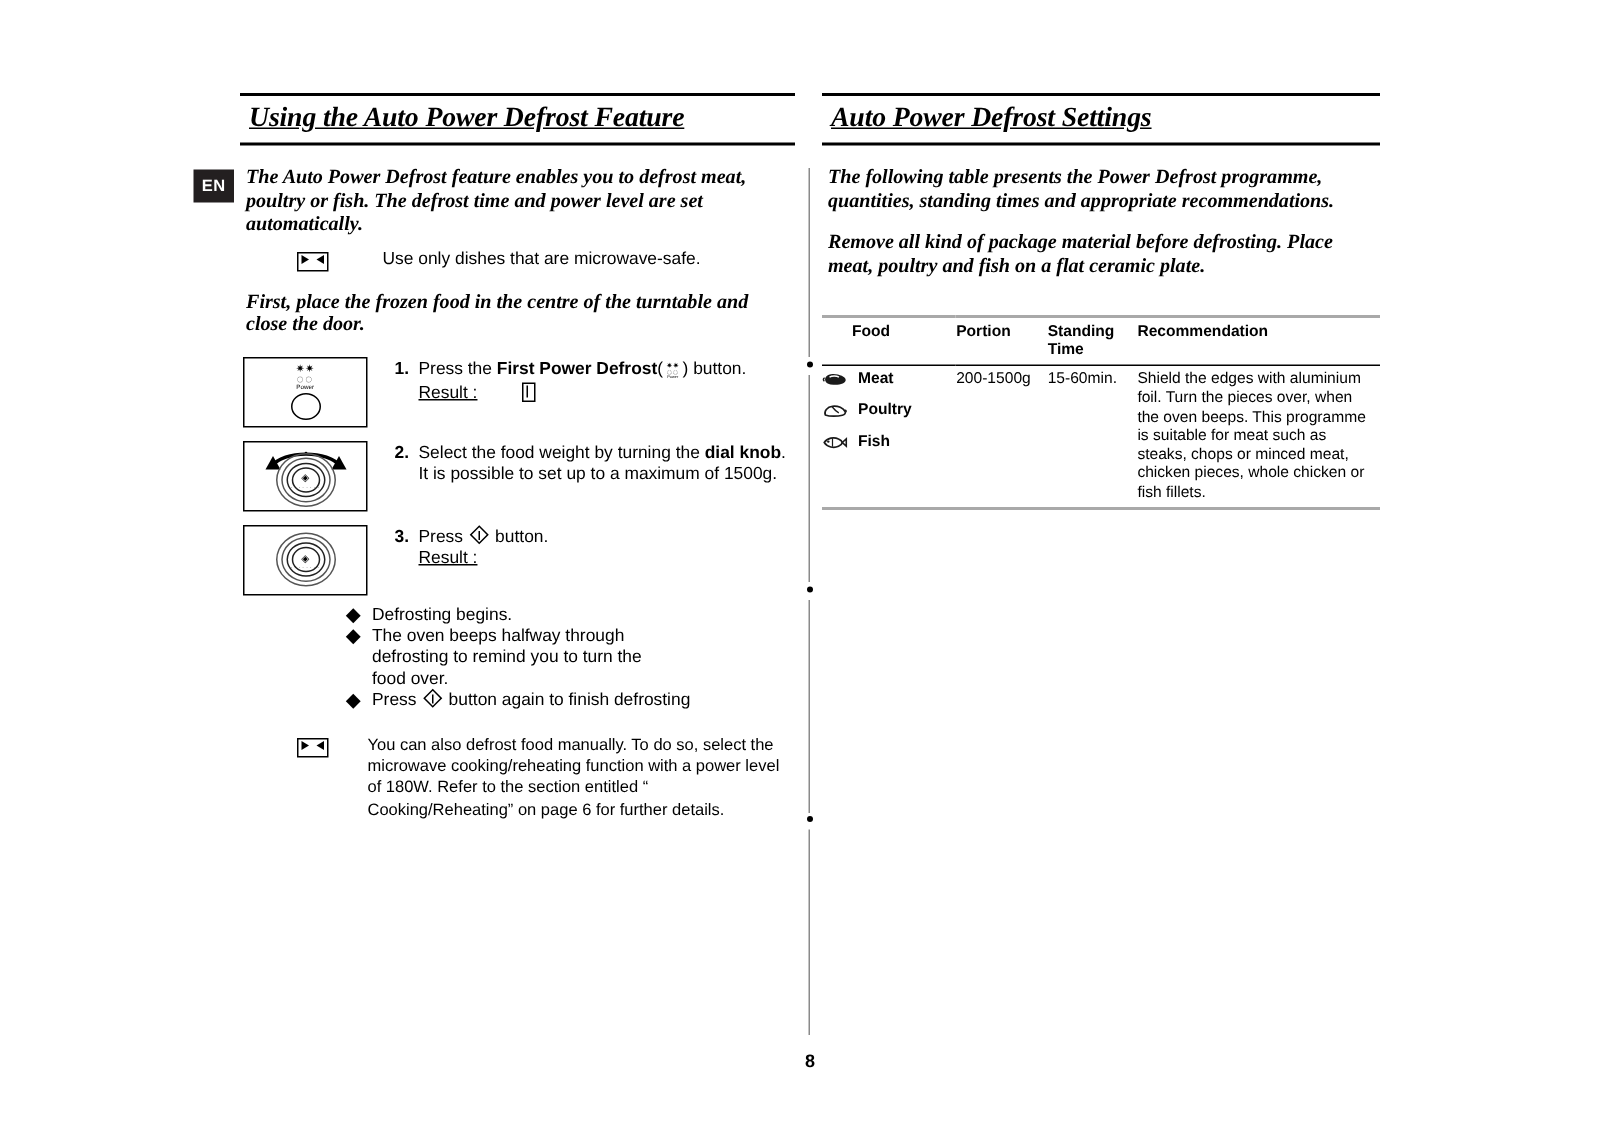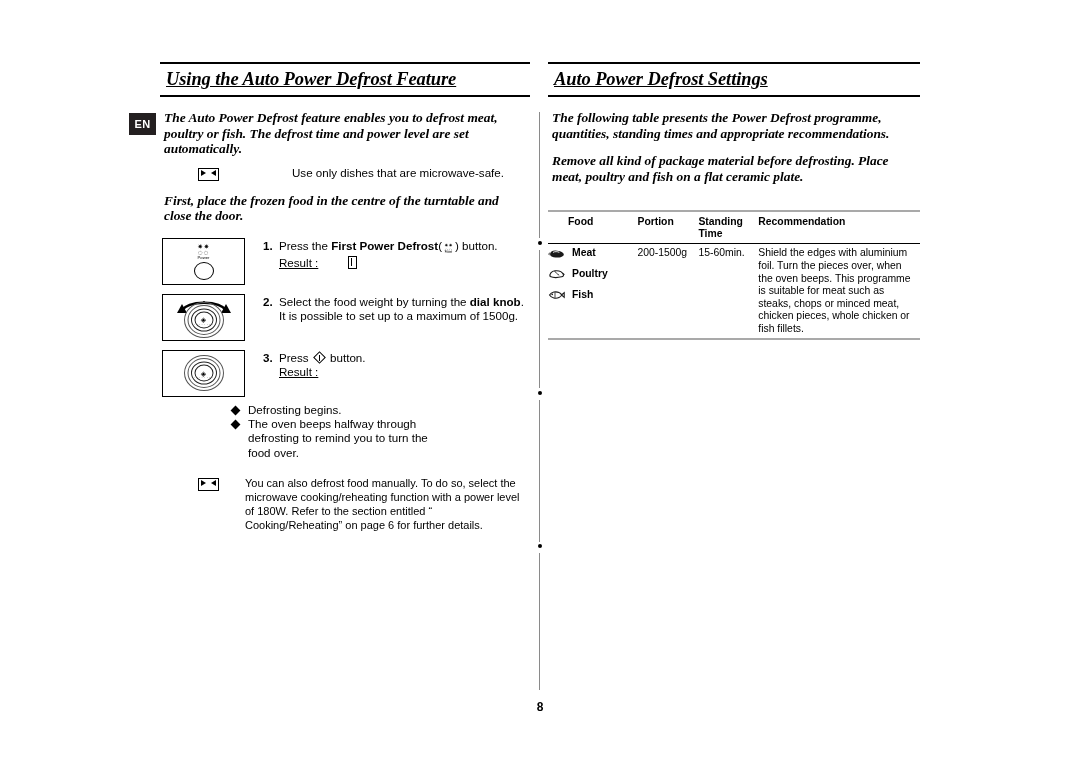--- a/index.html
+++ b/index.html
@@ -45,21 +45,21 @@
   
   .intro{
     font-family:Liberation Serif, serif;
     font-style:italic;font-weight:bold;
     font-size:13.4px;line-height:15.6px;
     margin:0;padding:0 0 0 4px;
   }
   .intro.gap{margin-top:12px;}
 
   
-  .note-row{display:flex;align-items:flex-start;margin-top:9px;padding-left:38px;gap:37px;}
+  .note-row{display:flex;align-items:flex-start;margin-top:9px;padding-left:38px;}
   .note-row .note-text{margin-left:36px;font-size:11.6px;line-height:14.2px;}
 
   .mw-icon{
     width:19px;height:11px;
     border:1.3px solid #000;
     position:relative;flex:0 0 auto;margin-top:2px;
   }
   .mw-icon:before{
     content:"";position:absolute;left:2px;top:1.2px;
     width:0;height:0;
@@ -189,21 +189,21 @@
     text-align:left;font-weight:bold;font-size:10.4px;
     padding:4px 5px 3px 0;vertical-align:top;line-height:12px;
   }
   table.dt td{
     vertical-align:top;padding:3px 5px 2px 0;line-height:12.6px;font-size:10.4px;
   }
   .tbl-rule-top{border-top:2.2px solid #a9a9a9;}
   .tbl-rule-mid{border-top:1.2px solid #000;}
   .tbl-rule-bot{border-top:2.2px solid #a9a9a9;}
   .food-cell{padding-left:2px;}
-  .food-item{display:flex;align-items:center;margin-bottom:8px;}
+  .food-item{display:flex;margin-bottom:8px;}
   .food-item:last-child{margin-bottom:2px;}
   .food-lbl{font-weight:bold;margin-left:7px;font-size:10.4px;}
   .food-ic{flex:0 0 auto;width:17px;height:12px;}
 
   
   .divider{position:absolute;left:539px;background:#8a8a8a;width:1.3px;}
   .dot{position:absolute;width:4px;height:4px;border-radius:50%;background:#000;left:537.5px;}
 
   
   .pageno{
@@ -319,20 +319,24 @@
       </div>
 
       <div class="dia-list">
         <div class="dia-item">
           <span class="dia"></span>
           <span class="dia-txt">Defrosting begins.</span>
         </div>
         <div class="dia-item">
           <span class="dia"></span>
           <span class="dia-txt" style="width:205px;display:block;">The oven beeps halfway through defrosting to remind you to turn the food over.</span>
+        </div>
+        <div class="dia-item">
+          <span class="dia"></span>
+          <span class="dia-txt"><span>Press </span><span class="start-gly"><i></i><b></b></span><span> button again to finish defrosting</span></span>
         </div>
       </div>
 
       <div class="final-note">
         <span class="mw-icon"></span>
         <span class="ft">You can also defrost food manually. To do so, select the microwave cooking/reheating function with a power level of 180W. Refer to the section entitled “ Cooking/Reheating” on page 6 for further details.</span>
       </div>
 
     </div>
   </div>

